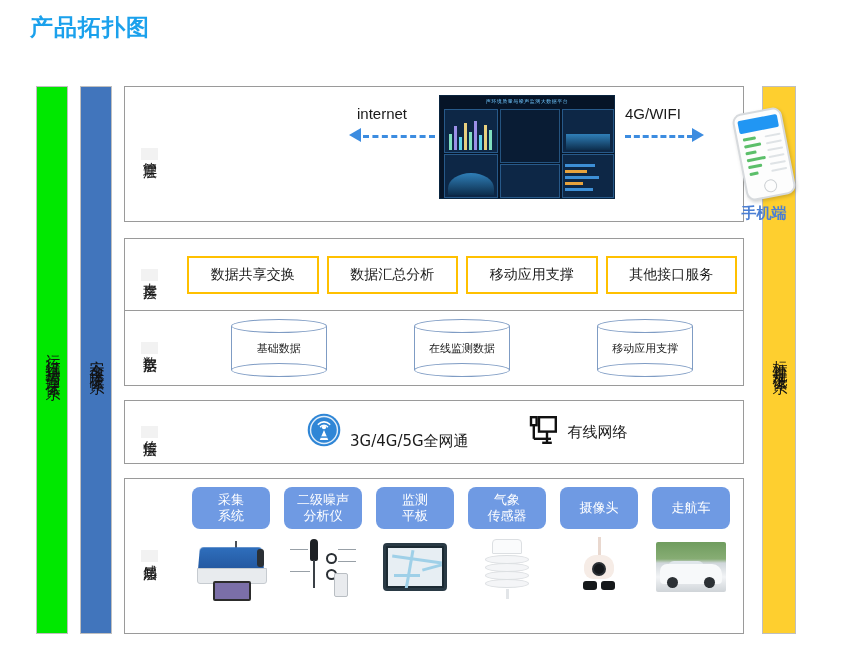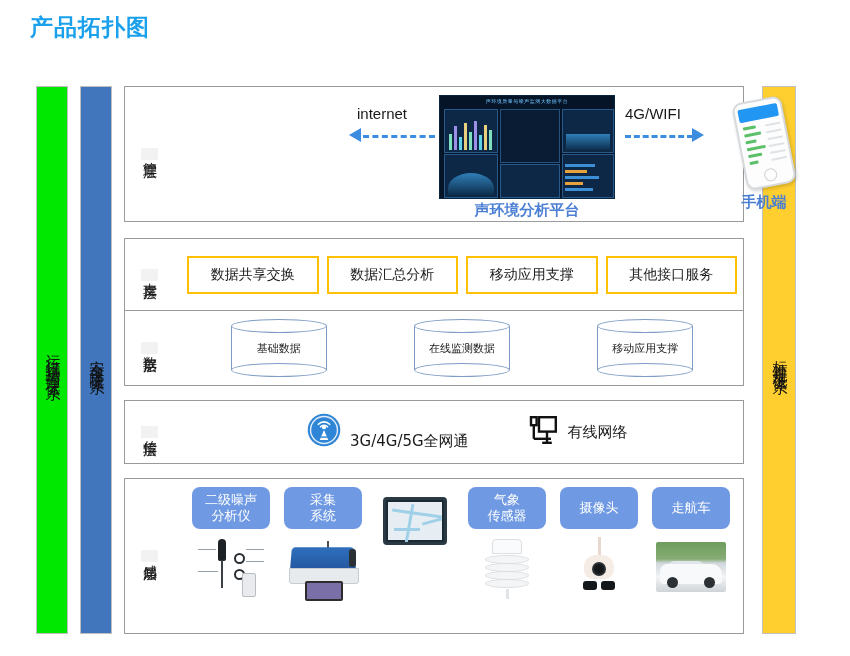--- a/index.html
+++ b/index.html
@@ -400,28 +400,27 @@
             <div class="pf-bar" style="left:3px; width:44px; height:16px; background:linear-gradient(180deg,#2f7fb8,#0d2e4d);"></div>
           </div>
           <div class="pf-panel" style="left:122px; top:58px; width:50px; height:42px;">
             <div class="pf-bar" style="left:2px; bottom:30px; width:30px; height:3px; background:#3d8fd6;"></div>
             <div class="pf-bar" style="left:2px; bottom:24px; width:22px; height:3px; background:#e8a33d;"></div>
             <div class="pf-bar" style="left:2px; bottom:18px; width:34px; height:3px; background:#3d8fd6;"></div>
             <div class="pf-bar" style="left:2px; bottom:12px; width:18px; height:3px; background:#e8a33d;"></div>
             <div class="pf-bar" style="left:2px; bottom:6px;  width:28px; height:3px; background:#3d8fd6;"></div>
           </div>
         </div>
-        <div class="node-caption">声环境分析平台</div>
       </div>
 
       <div class="arrow-label" style="left:440px; top:18px;">4G/WIFI</div>
       <div class="dashline" style="left:440px; top:48px; width:68px;"></div>
       <div class="arrow-head arrow-right" style="left:507px; top:41px;"></div>
 
-      <div class="node" style="left:524px; top:12px; width:110px;">
+      <div class="node" style="left:524px; top:23px; width:110px;">
         <div class="phone">
           <div class="phone-body">
             <div class="phone-head"></div>
             <div class="ph-line" style="left:5px;  top:23px; width:13px;"></div>
             <div class="ph-line" style="left:5px;  top:30px; width:17px;"></div>
             <div class="ph-line" style="left:5px;  top:37px; width:11px;"></div>
             <div class="ph-line" style="left:5px;  top:44px; width:19px;"></div>
             <div class="ph-line" style="left:5px;  top:51px; width:14px;"></div>
             <div class="ph-line" style="left:5px;  top:58px; width:9px;"></div>
             <div class="ph-dim" style="left:27px; top:24px; width:16px;"></div>
@@ -510,20 +509,38 @@
     </div>
   </div>
 
   <div class="layer layer-perc">
     <span class="layer-label">感知层</span>
     <div class="perc-inner">
 
       <div class="perc-col">
         <div class="perc-chip">
           <span style="text-align:center;">
+            <span>采集</span><br>
+            <span>系统</span>
+          </span>
+        </div>
+        <div class="perc-art">
+          <div class="dev-box">
+            <div class="ant"></div>
+            <div class="lid"></div>
+            <div class="base"></div>
+            <div class="scr"></div>
+            <div class="side"></div>
+          </div>
+        </div>
+      </div>
+
+      <div class="perc-col">
+        <div class="perc-chip">
+          <span style="text-align:center;">
             <span>二级噪声</span><br>
             <span>分析仪</span>
           </span>
         </div>
         <div class="perc-art">
           <div class="dev-probe">
             <div class="mic"></div>
             <div class="rod"></div>
             <div class="ring2" style="top:16px;"></div>
             <div class="ring2" style="top:32px;"></div>
@@ -532,36 +549,24 @@
             <div class="lead" style="left:2px; top:34px; width:20px;"></div>
             <div class="lead" style="left:50px; top:12px; width:18px;"></div>
             <div class="lead" style="left:50px; top:24px; width:18px;"></div>
           </div>
         </div>
       </div>
 
       <div class="perc-col">
         <div class="perc-chip">
           <span style="text-align:center;">
-            <span>采集</span><br>
-            <span>系统</span>
+            <span>监测</span><br>
+            <span>平板</span>
           </span>
         </div>
-        <div class="perc-art">
-          <div class="dev-box">
-            <div class="ant"></div>
-            <div class="lid"></div>
-            <div class="base"></div>
-            <div class="scr"></div>
-            <div class="side"></div>
-          </div>
-        </div>
-      </div>
-
-      <div class="perc-col">
         <div class="perc-art">
           <div class="dev-tablet">
             <div class="map">
               <div class="road" style="left:4px; top:10px; width:50px; height:3px; transform:rotate(8deg);"></div>
               <div class="road" style="left:20px; top:2px; width:3px; height:40px; transform:rotate(10deg);"></div>
               <div class="road" style="left:34px; top:18px; width:20px; height:3px; transform:rotate(-15deg);"></div>
               <div class="road" style="left:6px; top:26px; width:26px; height:3px;"></div>
             </div>
           </div>
         </div>

